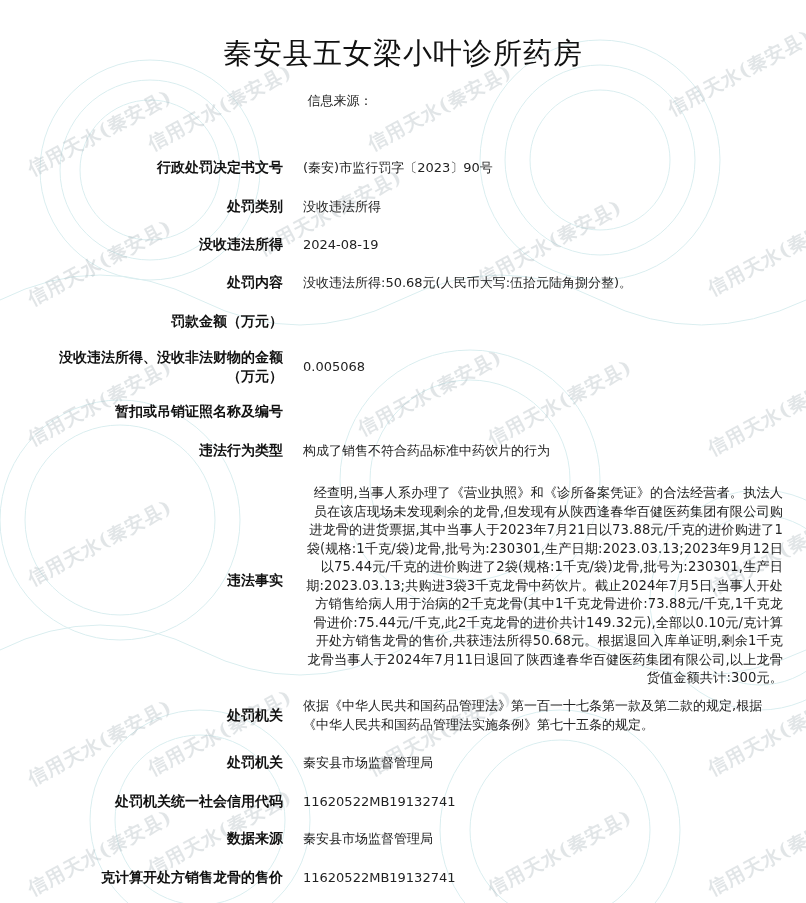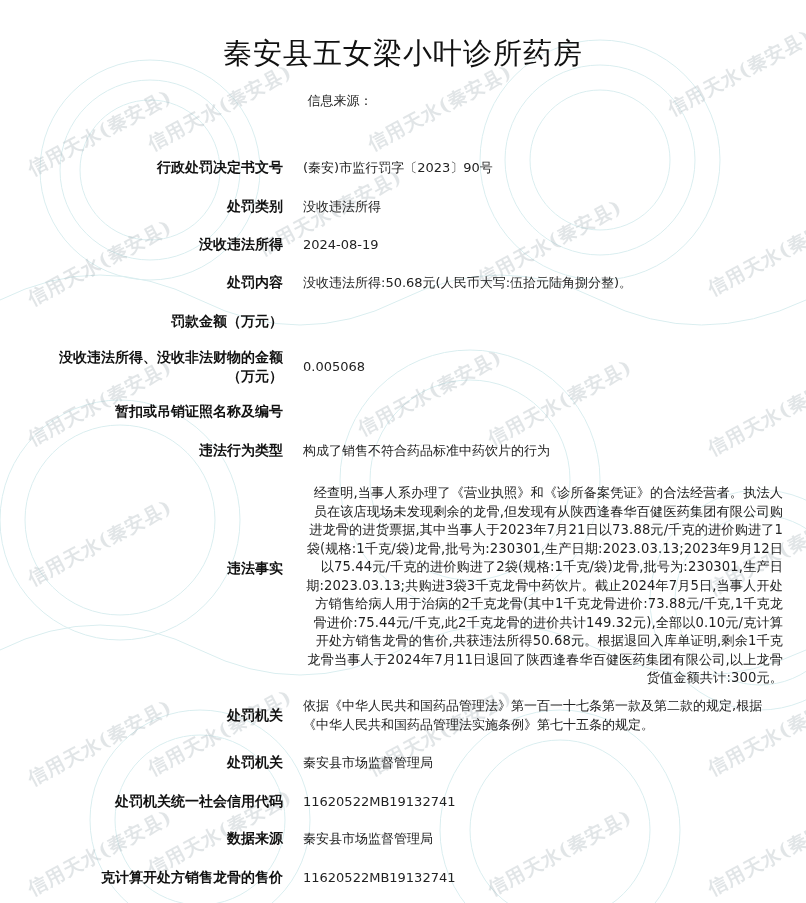--- a/index.html
+++ b/index.html
@@ -175,21 +175,21 @@
     <div class="label">暂扣或吊销证照名称及编号</div>
     <div class="value" style="top:1px"></div>
   </div>
 
   <div class="row" style="top:441px">
     <div class="label">违法行为类型</div>
     <div class="value" style="top:1px">构成了销售不符合药品标准中药饮片的行为</div>
   </div>
 
   <div class="row" style="top:484px">
-    <div class="label" style="top:75px">违法事实</div>
+    <div class="label" style="top:87px">违法事实</div>
     <div class="value long" style="top:0px">经查明,当事人系办理了《营业执照》和《诊所备案凭证》的合法经营者。执法人员在该店现场未发现剩余的龙骨,但发现有从陕西逢春华百健医药集团有限公司购进龙骨的进货票据,其中当事人于2023年7月21日以73.88元/千克的进价购进了1袋(规格:1千克/袋)龙骨,批号为:230301,生产日期:2023.03.13;2023年9月12日以75.44元/千克的进价购进了2袋(规格:1千克/袋)龙骨,批号为:230301,生产日期:2023.03.13;共购进3袋3千克龙骨中药饮片。截止2024年7月5日,当事人开处方销售给病人用于治病的2千克龙骨(其中1千克龙骨进价:73.88元/千克,1千克龙骨进价:75.44元/千克,此2千克龙骨的进价共计149.32元),全部以0.10元/克计算开处方销售龙骨的售价,共获违法所得50.68元。根据退回入库单证明,剩余1千克龙骨当事人于2024年7月11日退回了陕西逢春华百健医药集团有限公司,以上龙骨货值金额共计:300元。</div>
   </div>
 
   <div class="row" style="top:697px">
     <div class="label" style="top:9px">处罚机关</div>
     <div class="value" style="top:0px">依据《中华人民共和国药品管理法》第一百一十七条第一款及第二款的规定,根据《中华人民共和国药品管理法实施条例》第七十五条的规定。</div>
   </div>
 
   <div class="row" style="top:753px">
     <div class="label">处罚机关</div>

